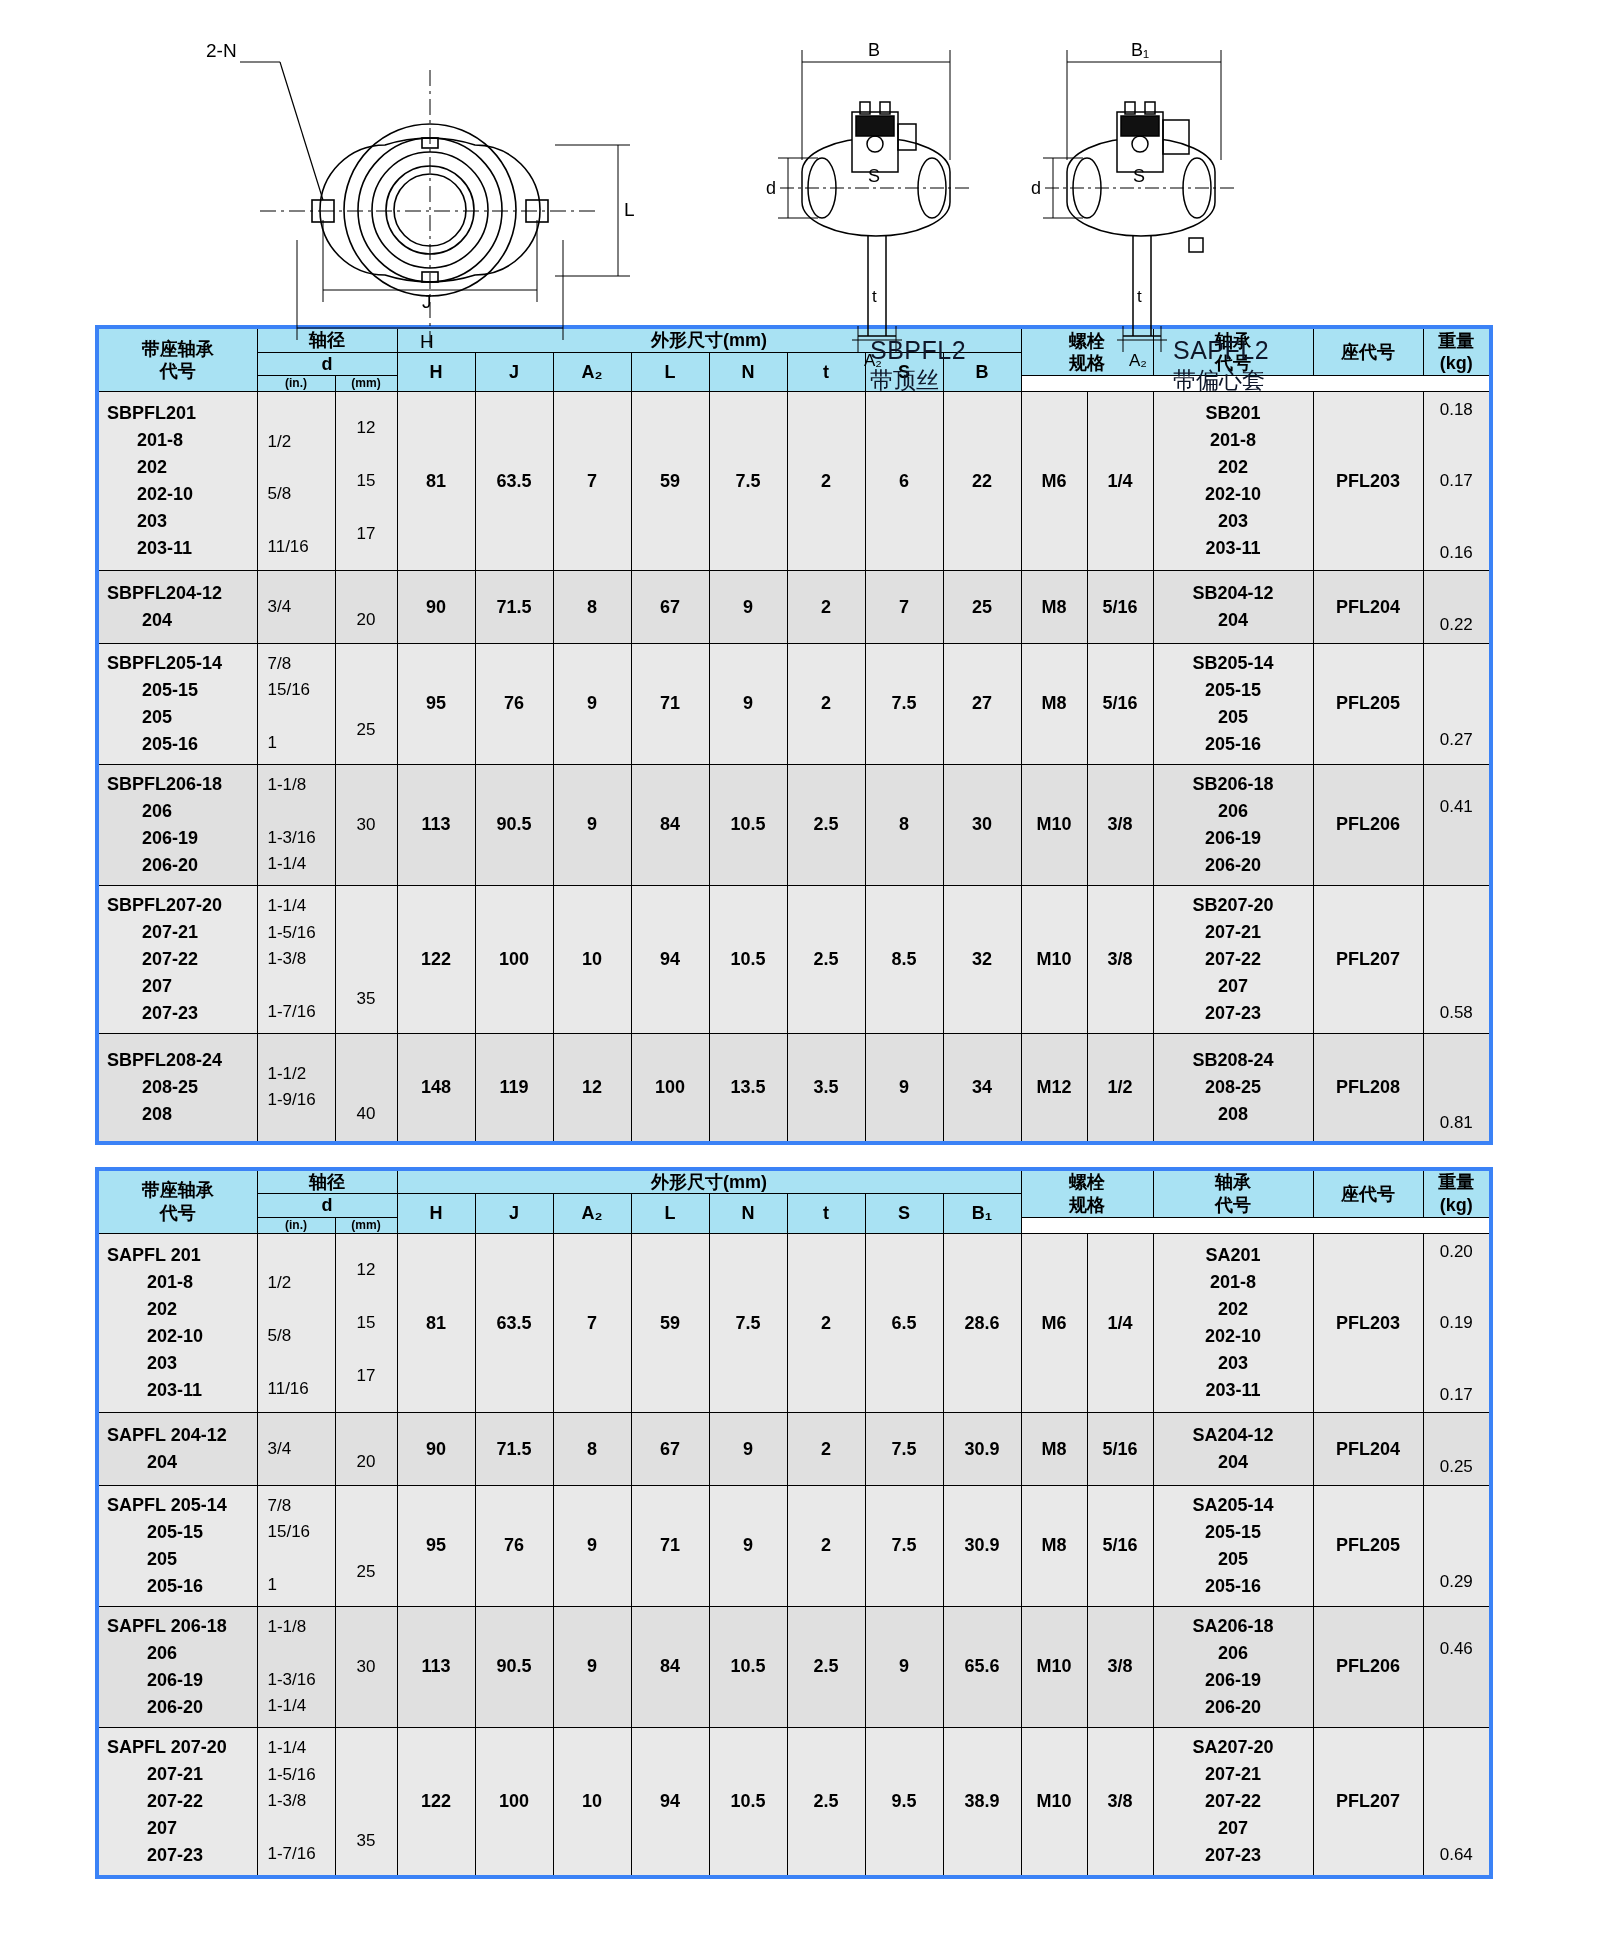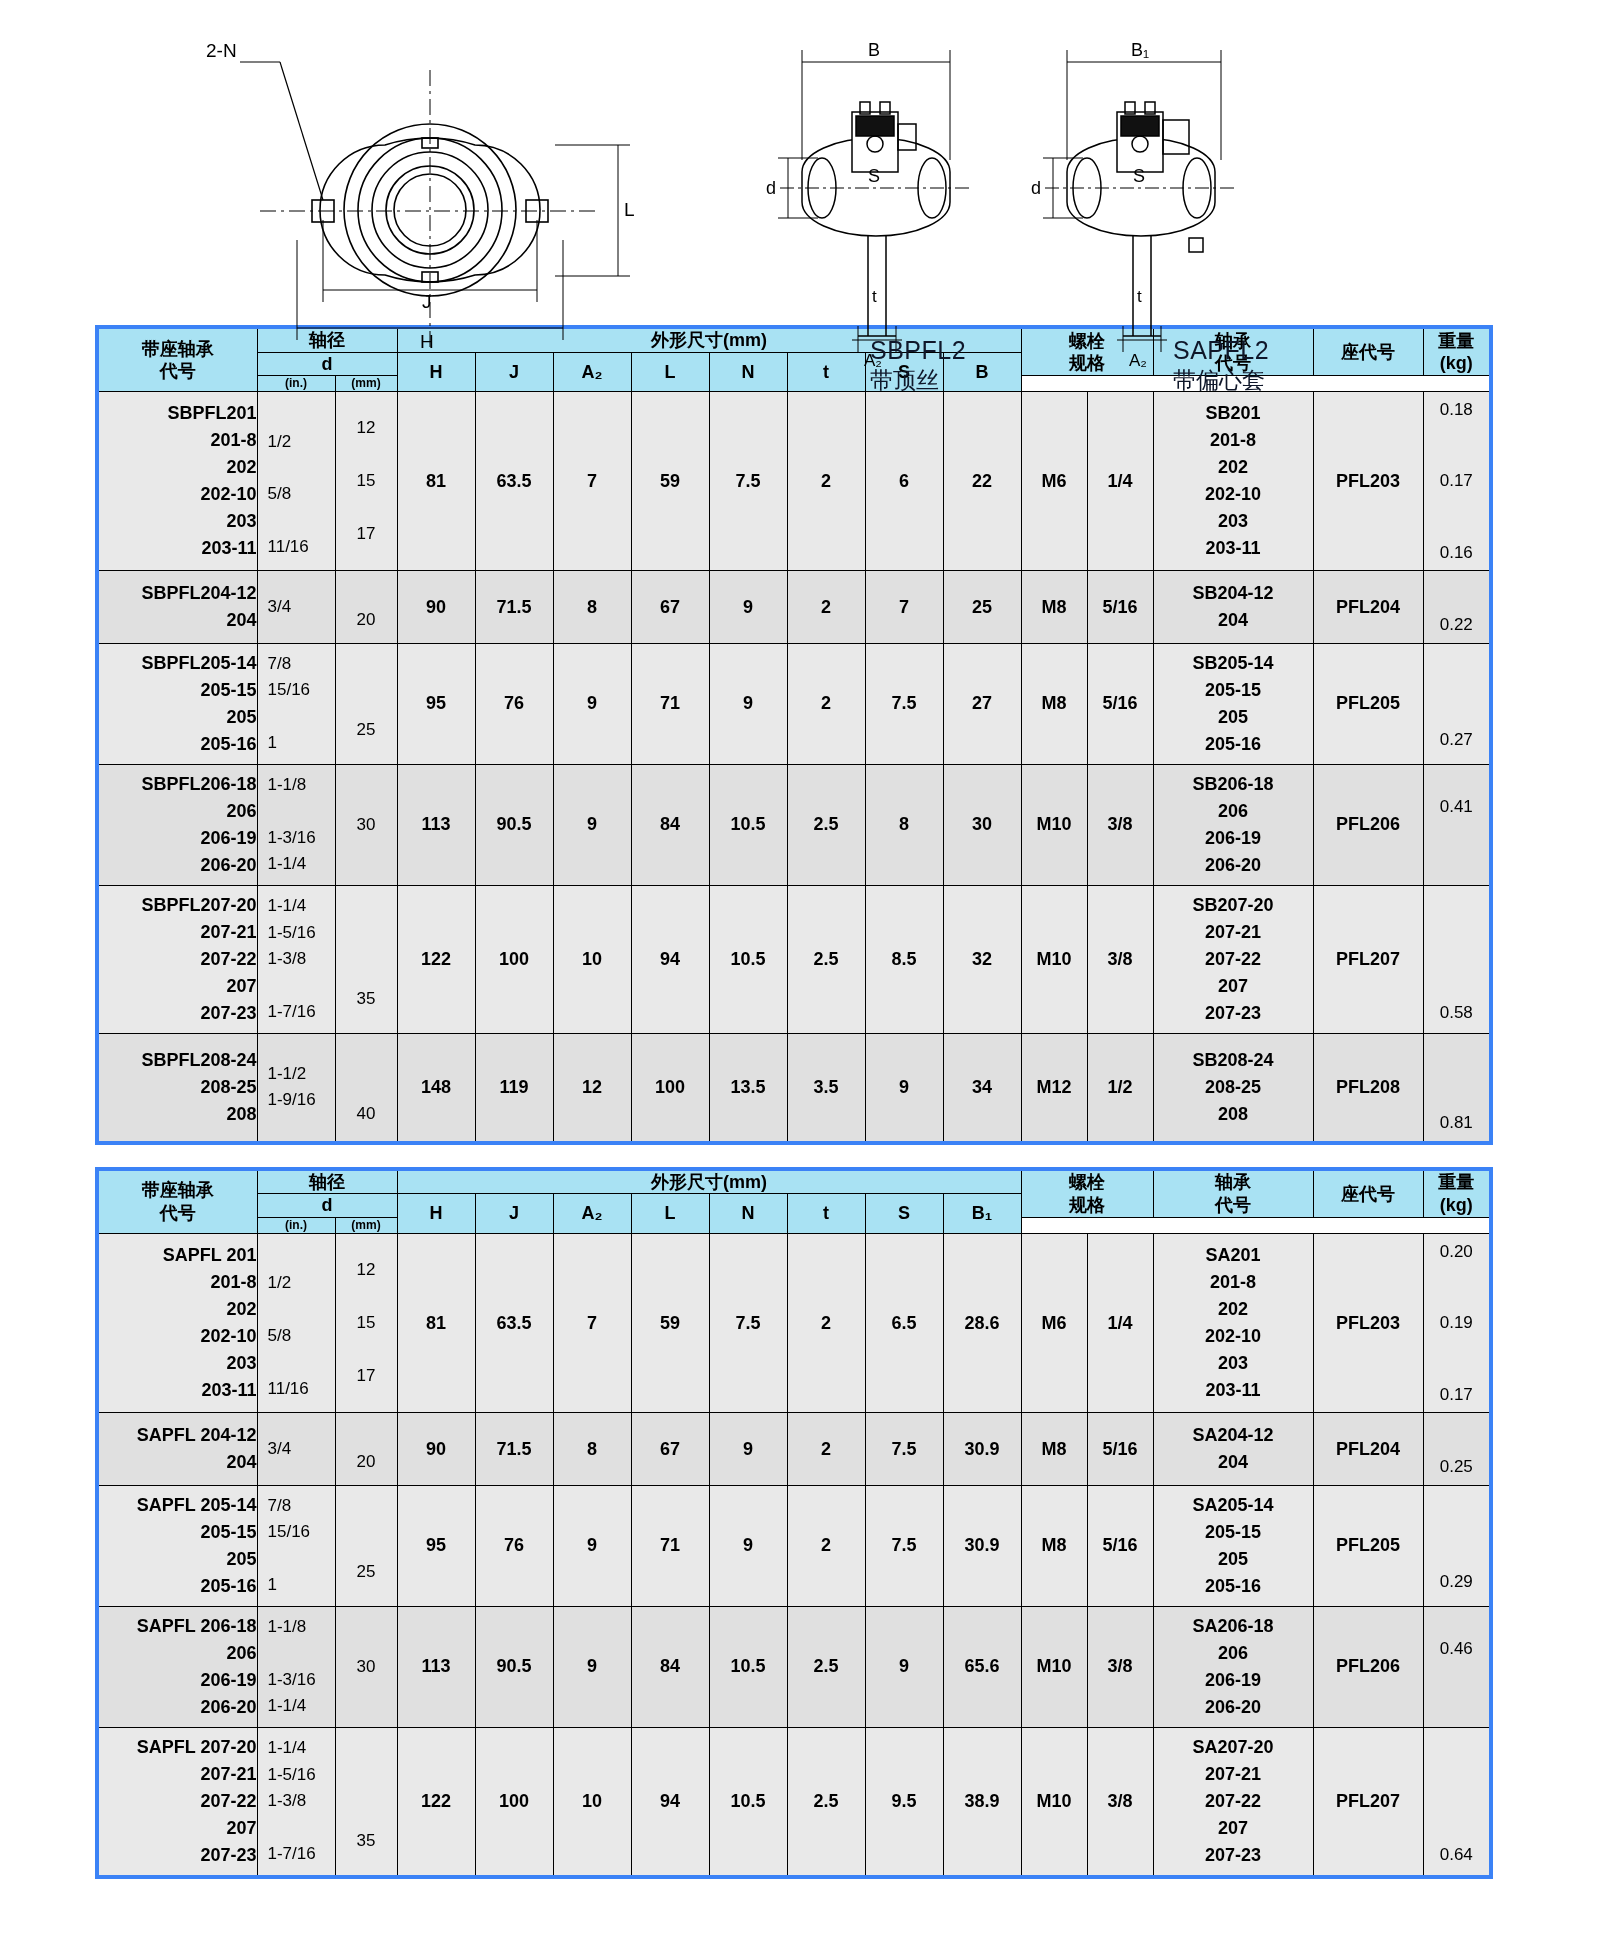--- a/index.html
+++ b/index.html
@@ -44,21 +44,21 @@
   thead th{
     background:#a9e2f3;
     font-weight:bold;
     font-size:18px;
     line-height:1.25;
   }
   thead th.small{font-size:12px;}
   tbody td{background:#e9e9e9;}
   tbody tr.alt td{background:#e0e0e0;}
   td.codes{
-    text-align:right;
+    text-align:left;
     font-weight:bold;
     font-size:18px;
     line-height:1.5;
     padding:6px 0 6px 8px;
     white-space:pre;
   }
   td.codes2{
     text-align:center;
     font-weight:bold;
     font-size:18px;

